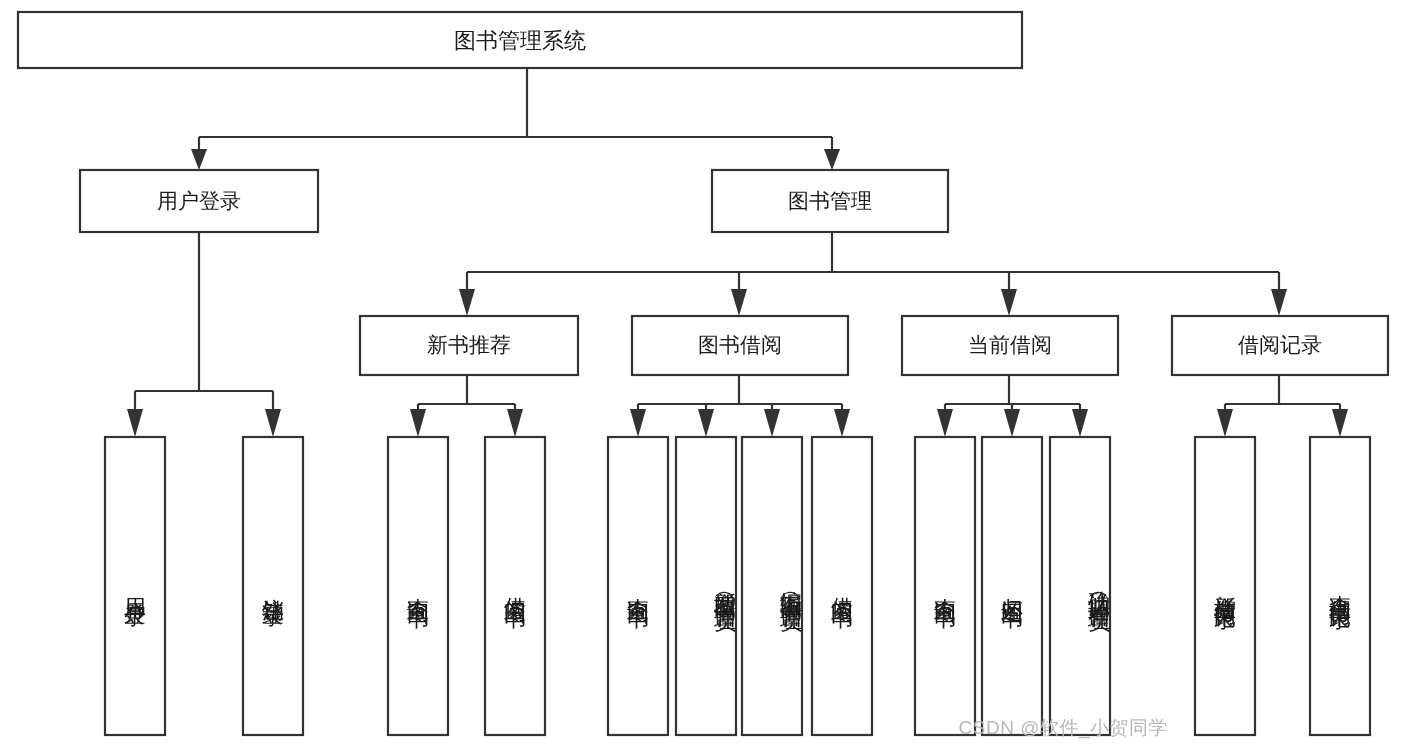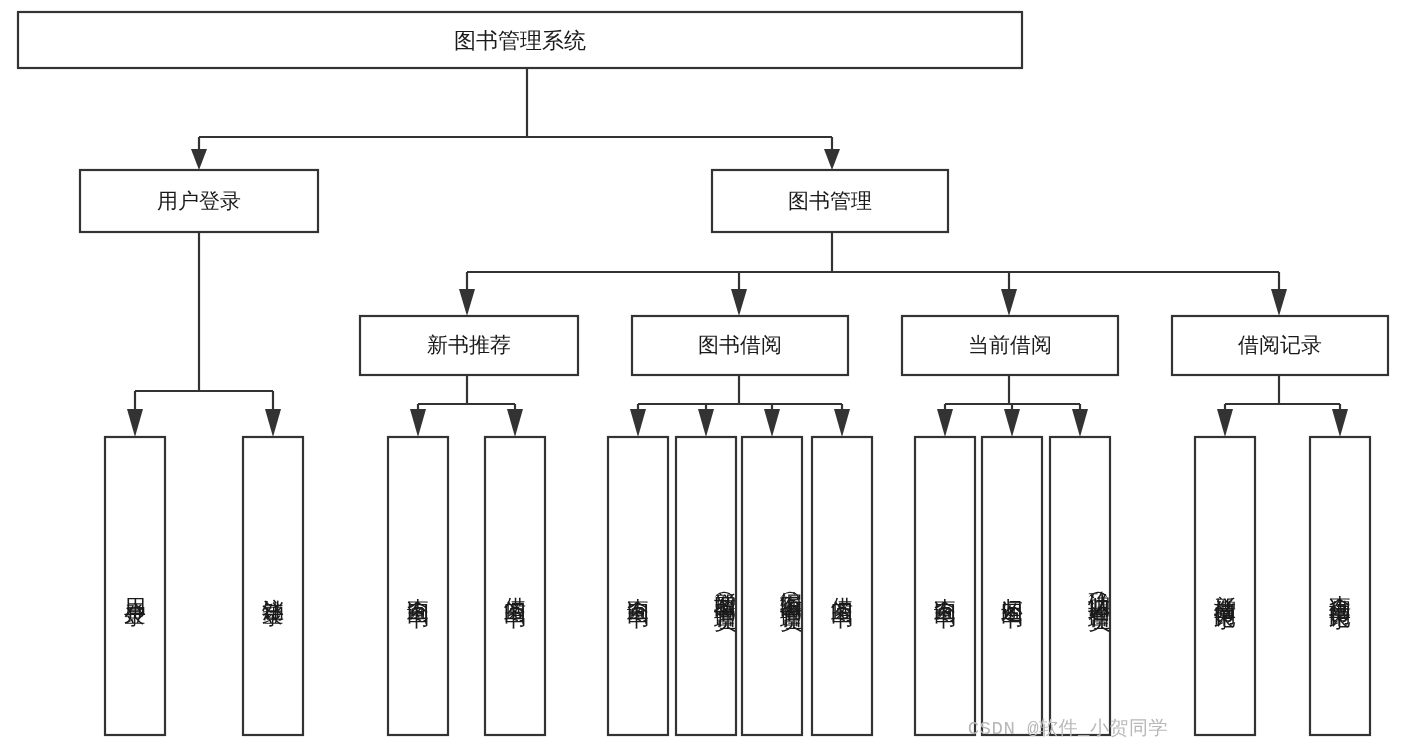--- a/index.html
+++ b/index.html
@@ -69,21 +69,21 @@
     align-items: center;
     justify-content: center;
     text-align: center;
     white-space: nowrap;
     pointer-events: none;
   }
   .watermark {
     position: absolute;
     right: 10px;
     bottom: 6px;
-    font-family: Liberation Mono, monospace;
+    font-family: Liberation Sans, sans-serif;
     font-size: 19px;
     color: #b8b8b8;
     letter-spacing: 0.5px;
     white-space: nowrap;
   }
 </style>
 </head>
 <body>
 
 <div id="diagram-root">

